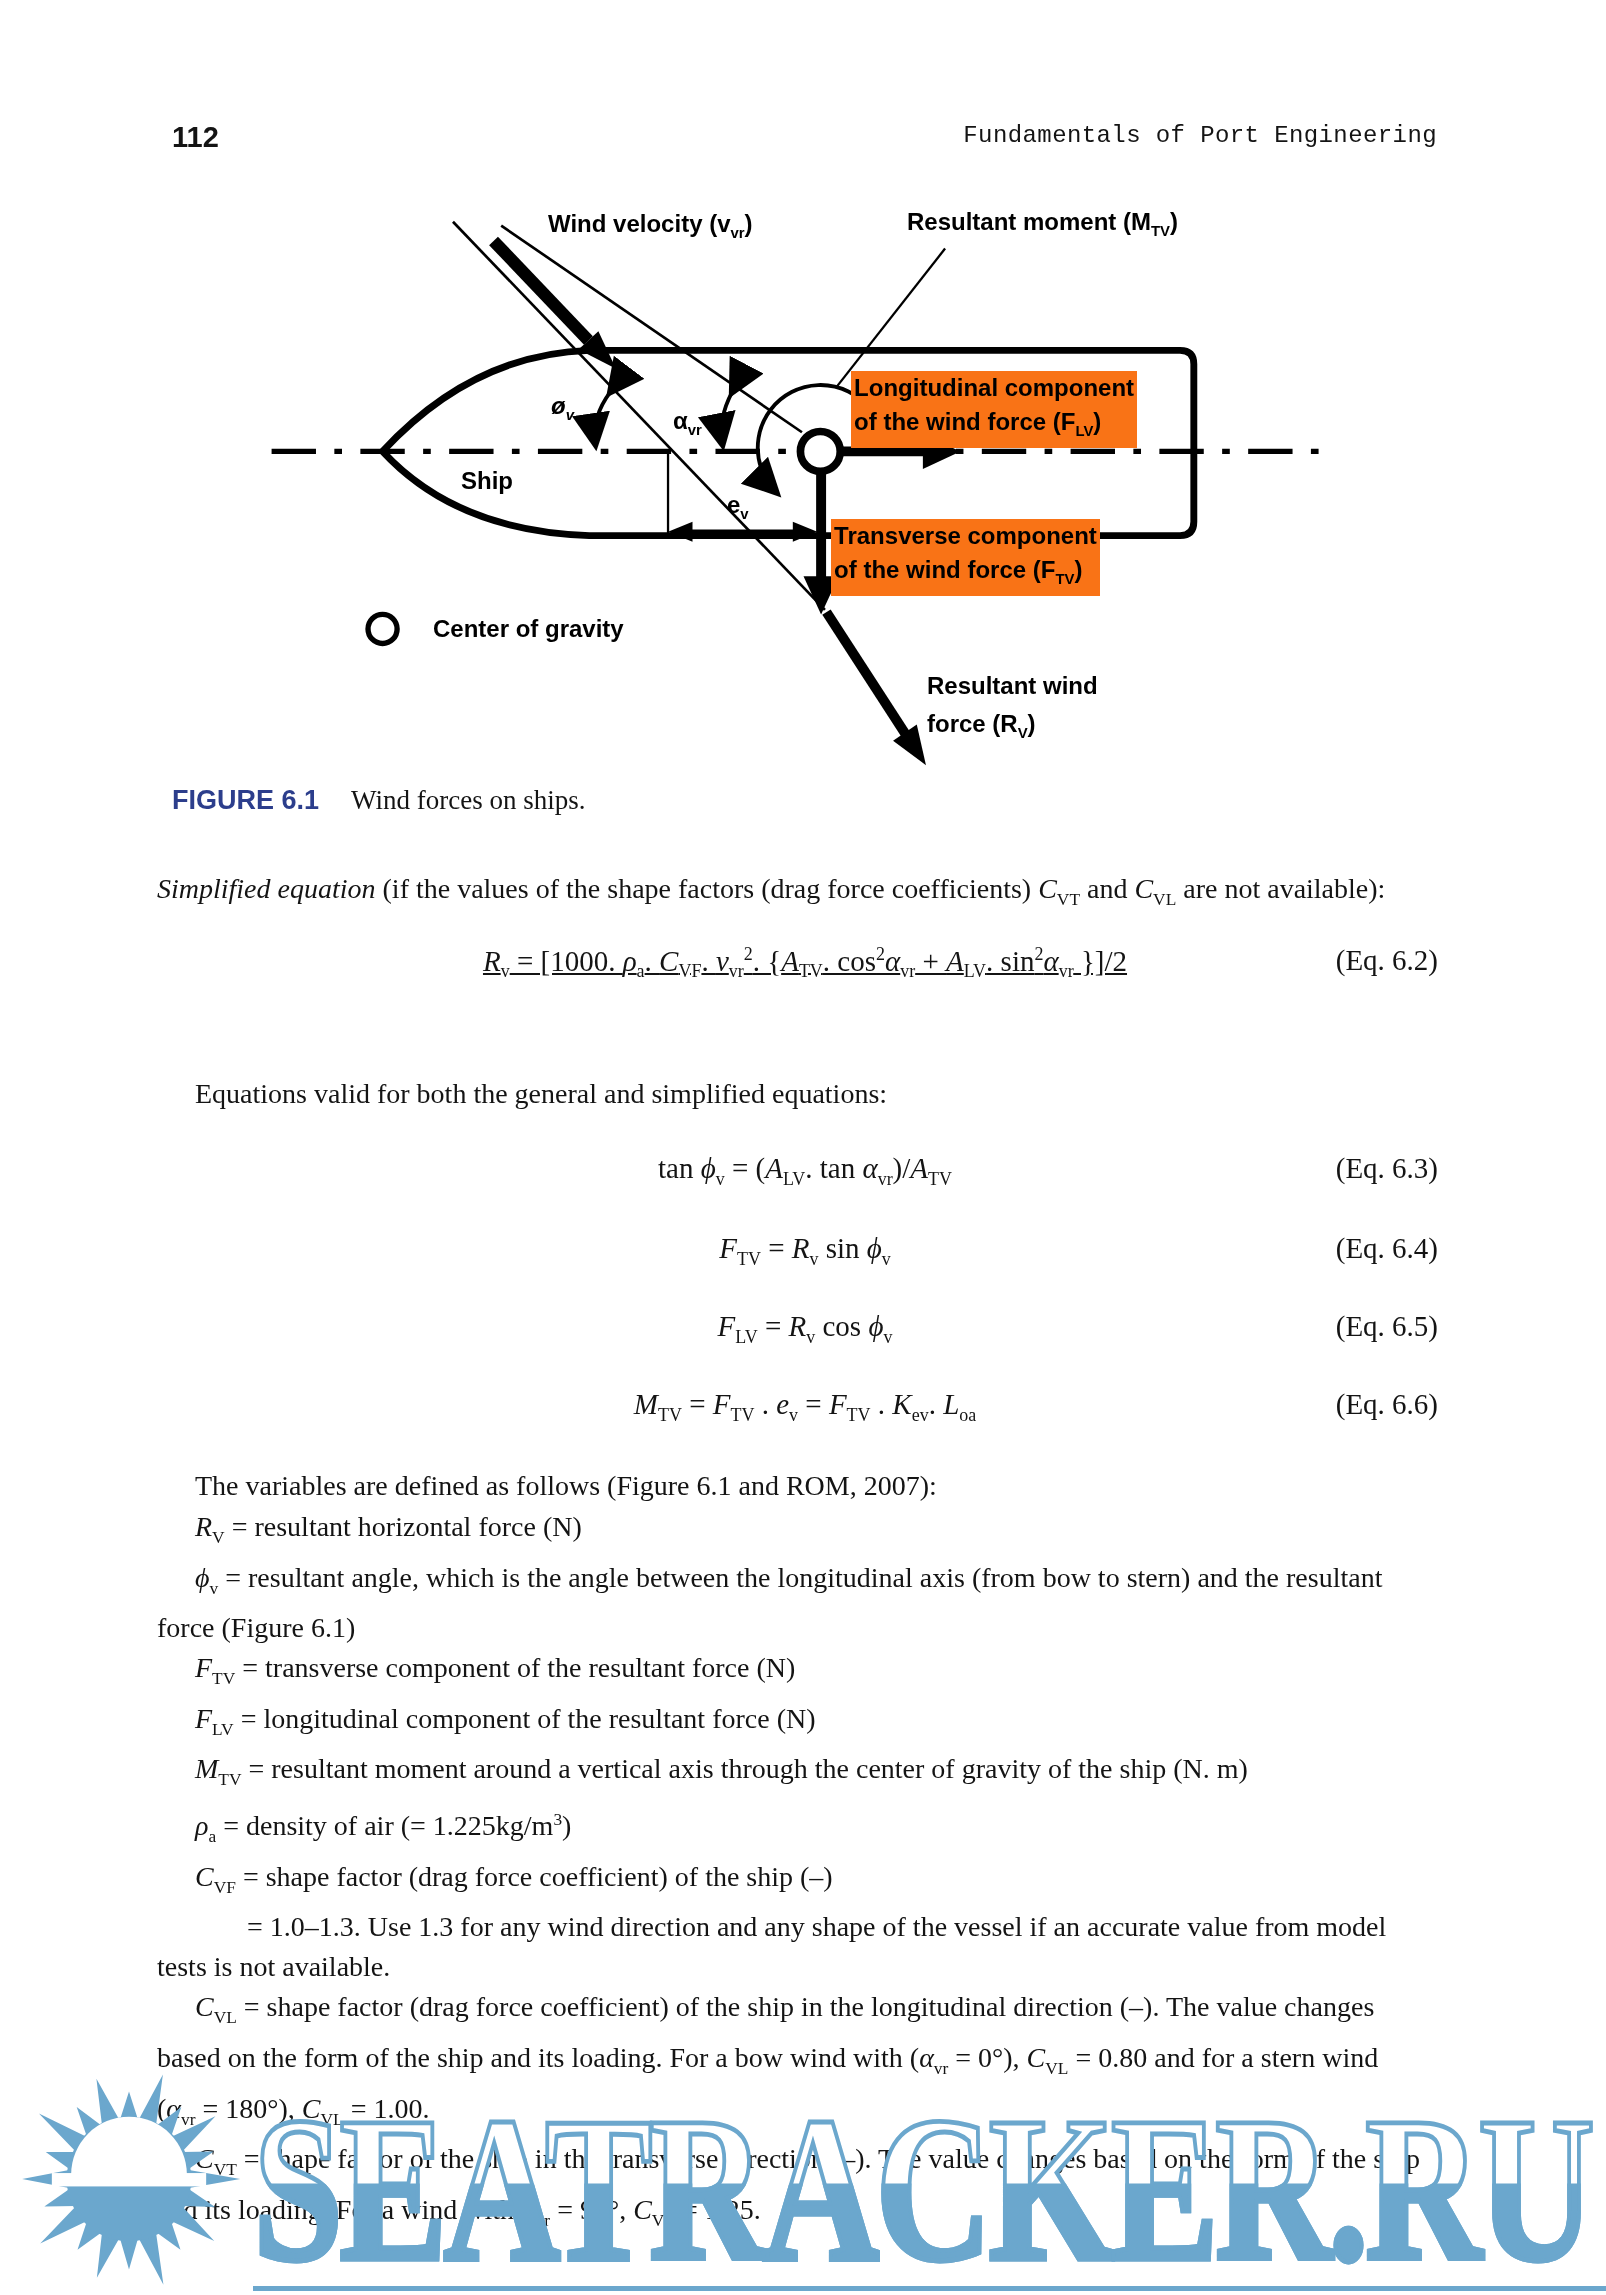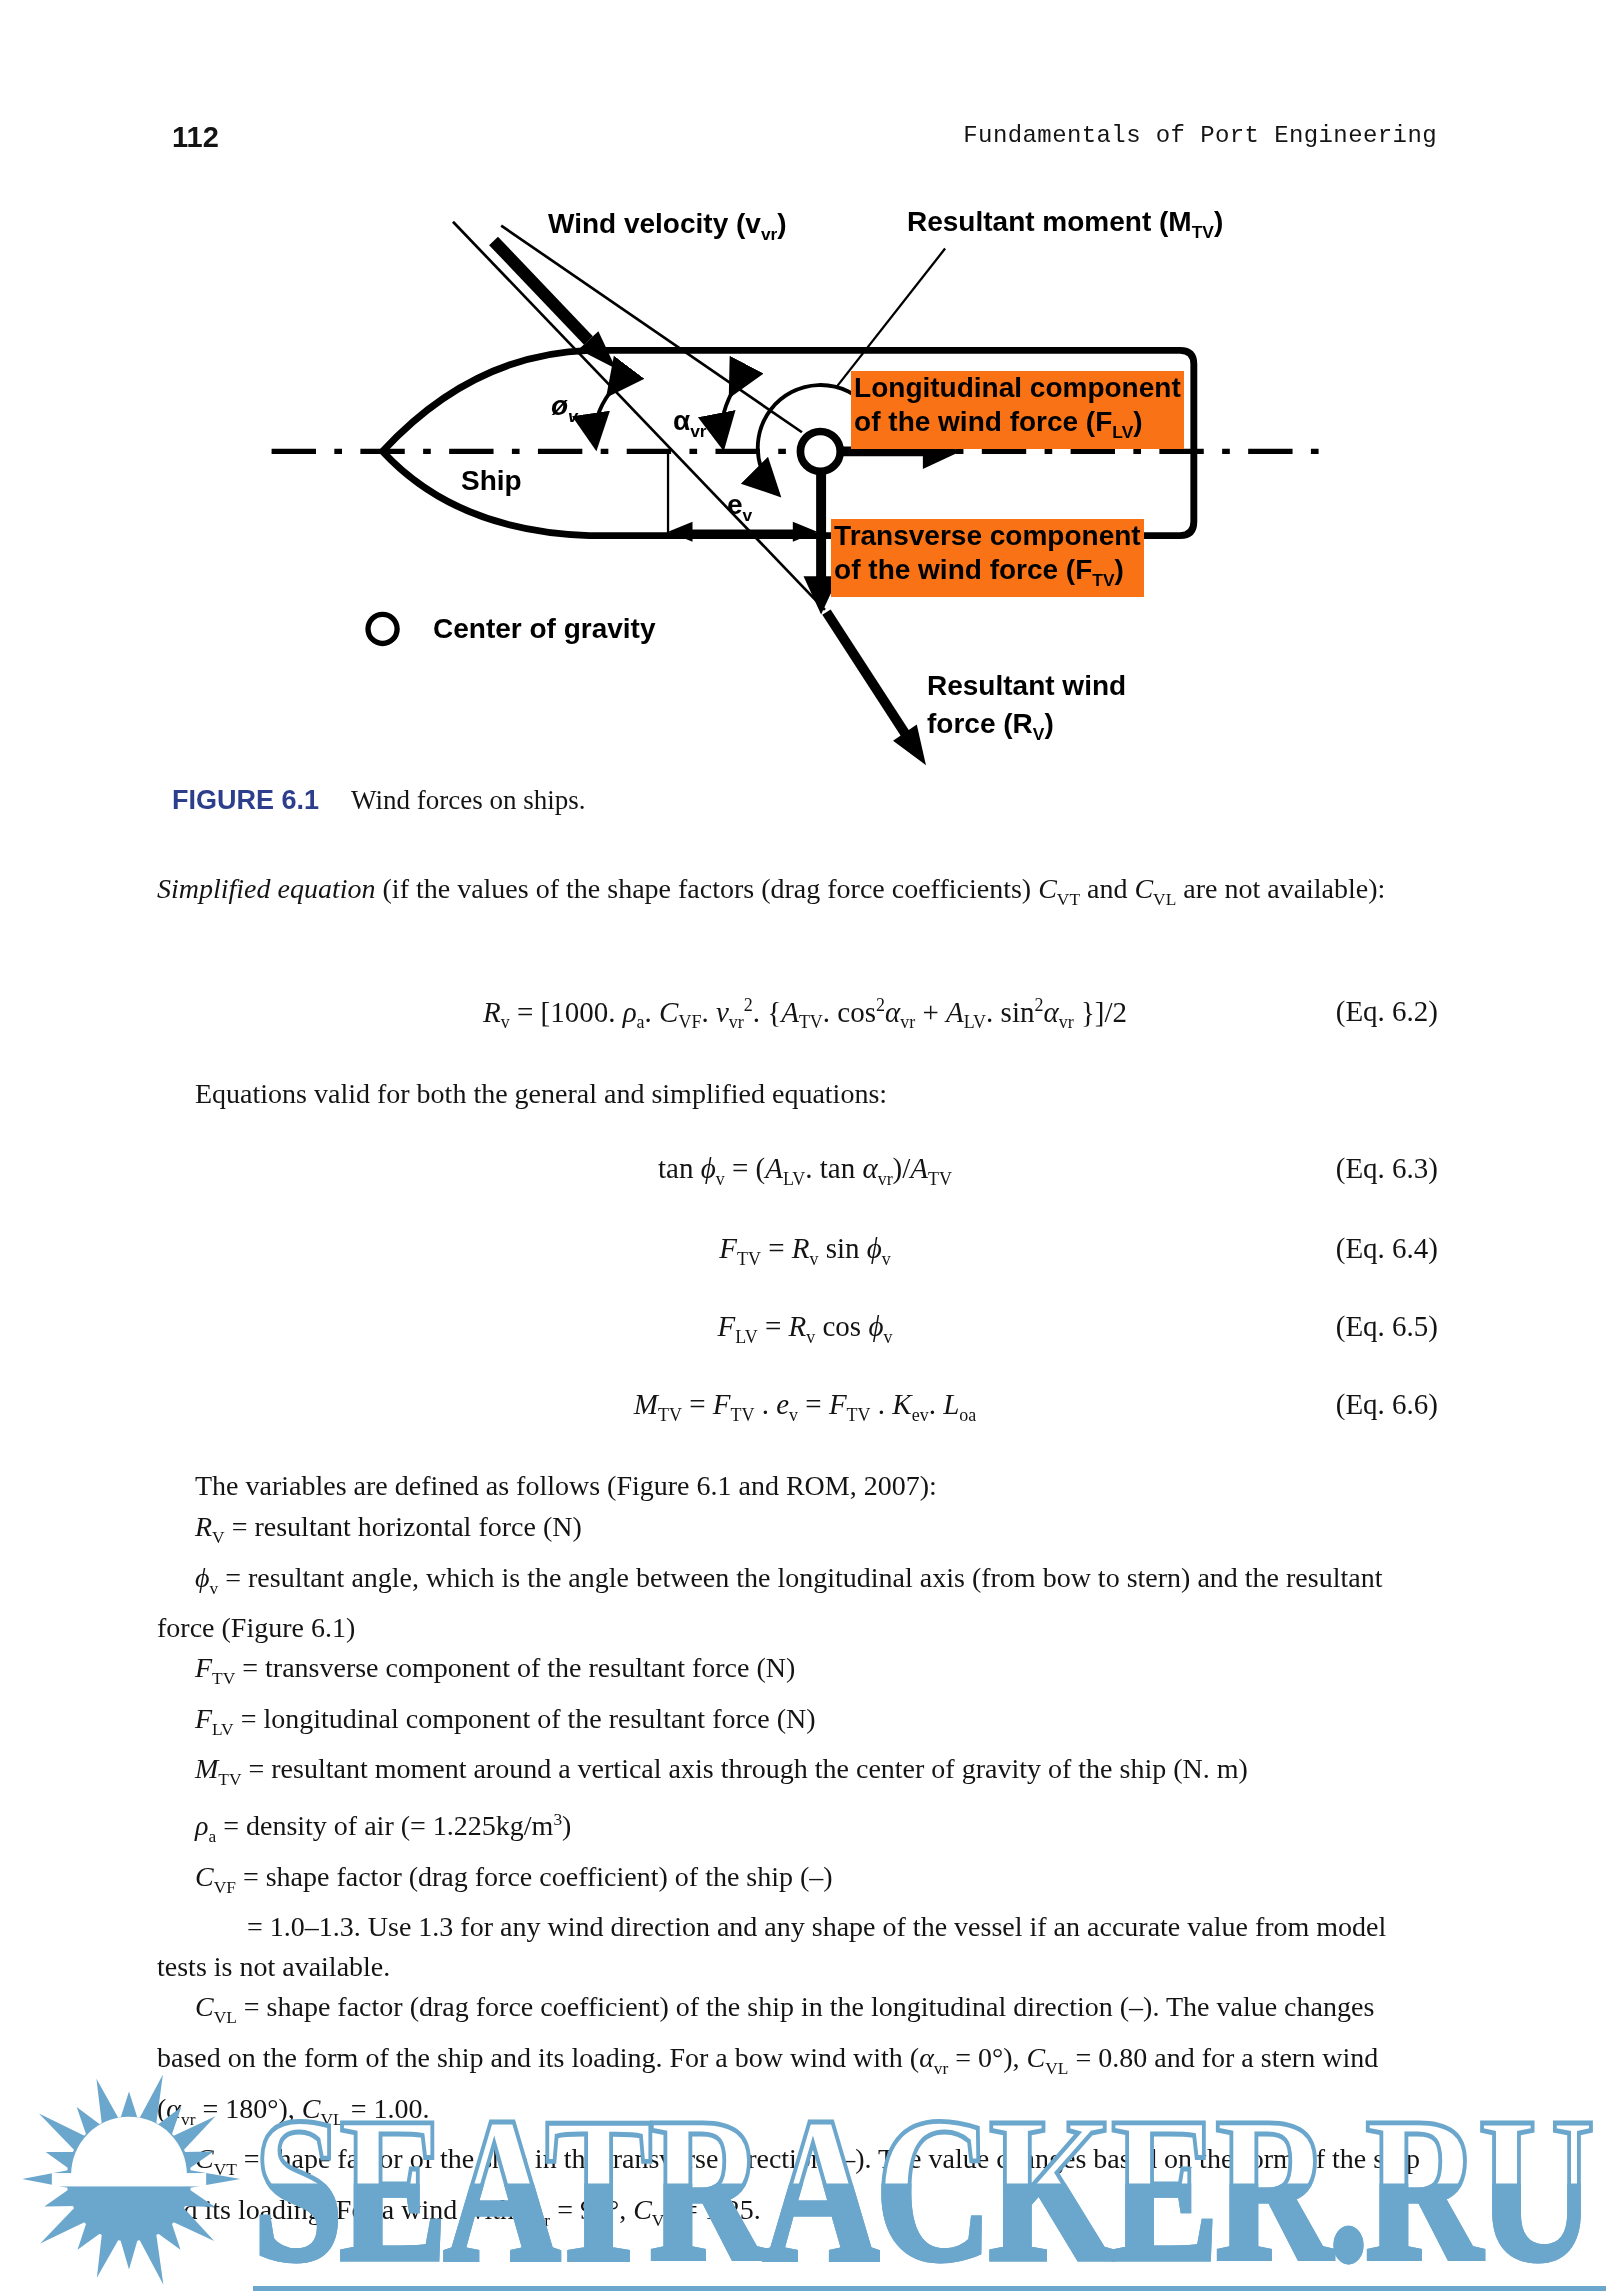--- a/index.html
+++ b/index.html
@@ -6,21 +6,21 @@
   .page{position:relative;width:1607px;height:2295px;background:#ffffff;overflow:hidden;
         font-family:"Liberation Serif",serif;color:#141414;}
   
   .hdr-num{position:absolute;left:172px;top:121px;font-family:"Liberation Sans",sans-serif;
            font-weight:bold;font-size:29px;}
   .hdr-title{position:absolute;right:170px;top:122px;font-family:Liberation Mono, monospace;
            font-size:24px;letter-spacing:0.4px;}
   
   .fig-svg{position:absolute;left:130px;top:172px;}
   .fig-label{position:absolute;font-family:"Liberation Sans",sans-serif;font-weight:bold;
-             font-size:28px;color:#000;line-height:34px;white-space:nowrap;}
+             font-size:24px;color:#000;line-height:34px;white-space:nowrap;}
   .fig-label sub{font-size:62%;}
   .wbg{background:#f97316;padding:0 3.1px;margin-top:8px;}
   .caption{position:absolute;left:172px;top:785px;font-size:27px;white-space:nowrap;}
   .caption .cap-num{font-family:"Liberation Sans",sans-serif;font-weight:bold;margin-right:32px;}
   
   .bt{position:absolute;left:157px;width:1266px;font-size:28px;line-height:40px;text-align:left;}
   .indent{text-indent:38px;}
   .it{font-style:italic;}
   sub{font-size:62%;}
   sup{font-size:62%;}
@@ -113,21 +113,21 @@
     <div>Resultant wind</div>
     <div><span>force (R</span><sub>V</sub><span>)</span></div>
   </div>
 
   <div class="caption">
     <span class="cap-num" style="color:#2c3e8c;">FIGURE 6.1</span><span>Wind forces on ships.</span>
   </div>
 
   <div class="bt" style="top:869px;"><span class="it">Simplified equation</span><span> (if the values of the shape factors (drag force coefficients) </span><span class="it">C</span><sub>VT</sub><span> and </span><span class="it">C</span><sub>VL</sub><span> are not available):</span></div>
 
-  <div class="eqrow" style="top:995px;">
+  <div class="eqrow" style="top:944px;text-decoration:underline;">
     <div class="eqc"><span class="it">R</span><sub>v</sub><span> = [1000. </span><span class="it">ρ</span><sub>a</sub><span>. </span><span class="it">C</span><sub>VF</sub><span>. </span><span class="it">v</span><sub>vr</sub><sup>2</sup><span>. {</span><span class="it">A</span><sub>TV</sub><span>. cos</span><sup>2</sup><span class="it">α</span><sub>vr</sub><span> + </span><span class="it">A</span><sub>LV</sub><span>. sin</span><sup>2</sup><span class="it">α</span><sub>vr</sub><span> }]/2</span></div>
     <div class="eqn">(Eq. 6.2)</div>
   </div>
 
   <div class="bt indent" style="top:1074px;">Equations valid for both the general and simplified equations:</div>
 
   <div class="eqrow" style="top:1152px;">
     <div class="eqc"><span>tan </span><span class="it">ϕ</span><sub>v</sub><span> = (</span><span class="it">A</span><sub>LV</sub><span>. tan </span><span class="it">α</span><sub>vr</sub><span>)/</span><span class="it">A</span><sub>TV</sub></div>
     <div class="eqn">(Eq. 6.3)</div>
   </div>

